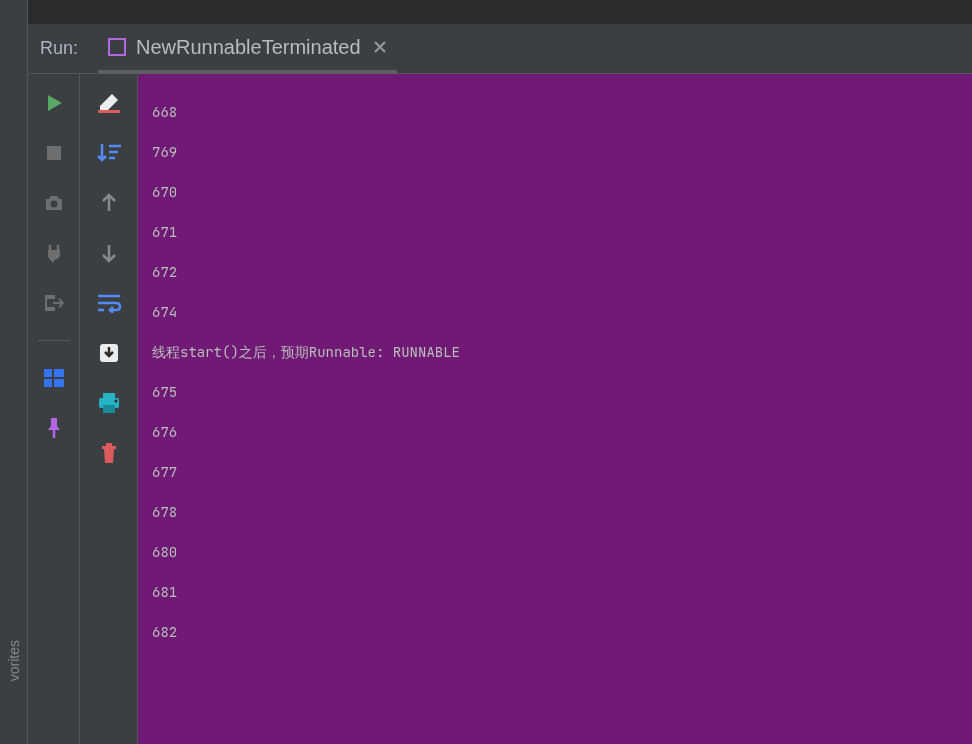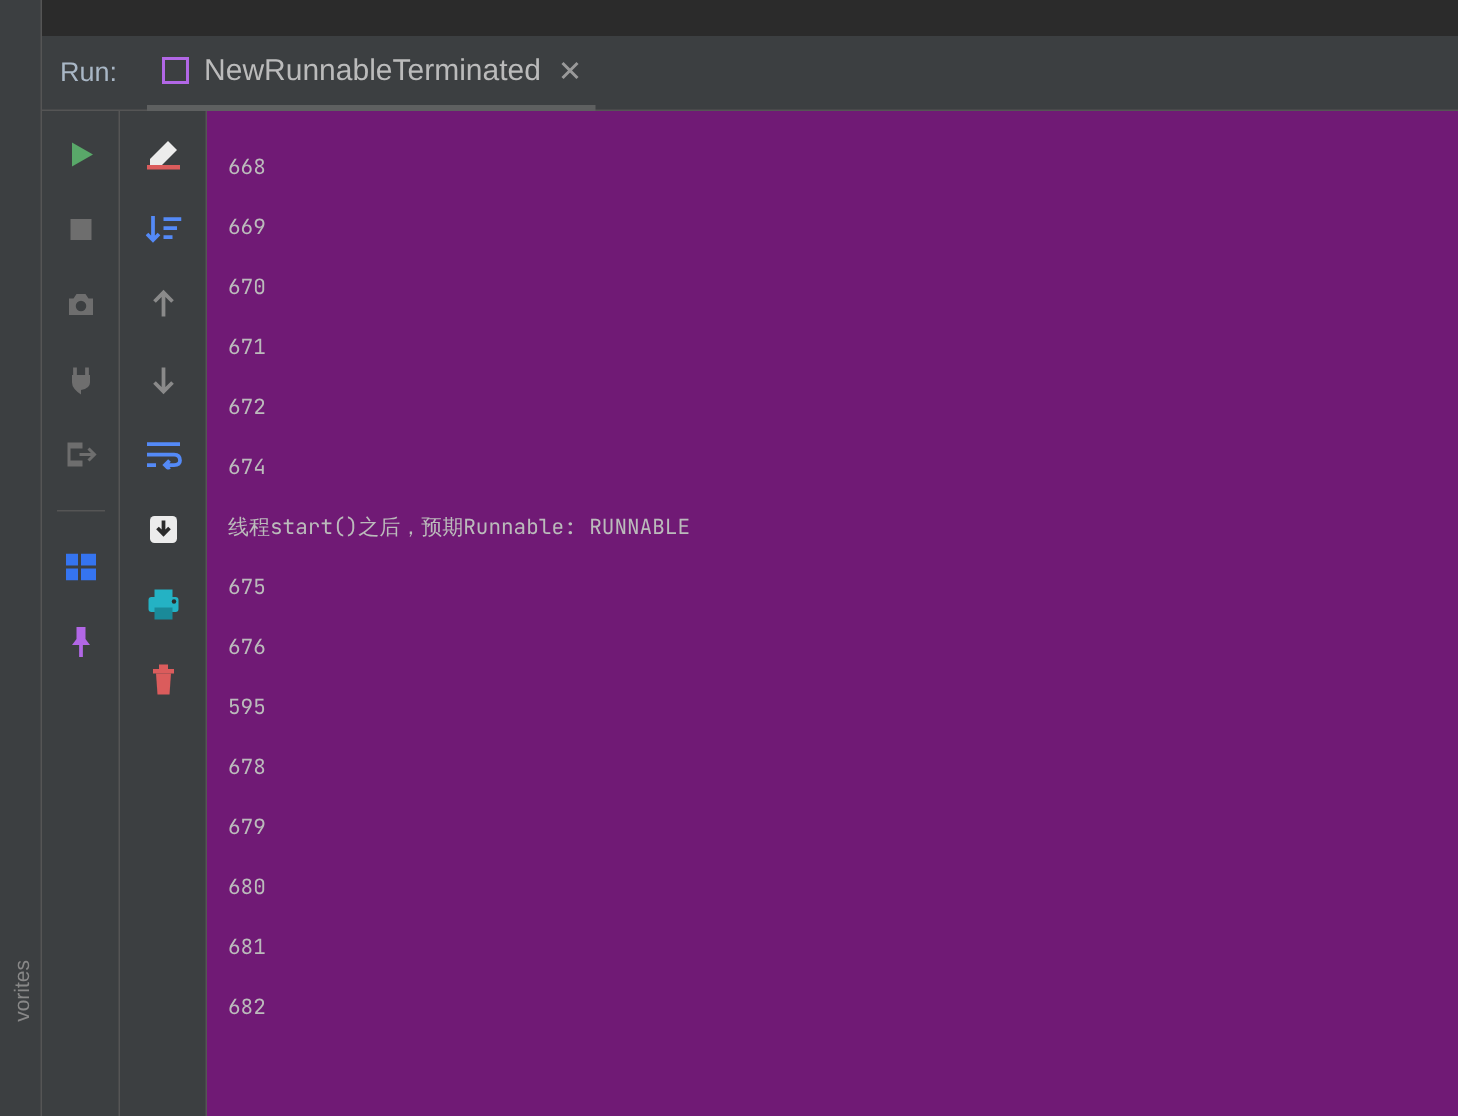--- a/index.html
+++ b/index.html
@@ -245,29 +245,28 @@
         <svg width="18" height="22" viewBox="0 0 18 22">
             <rect x="6" y="1" width="6" height="3" fill="#db5c5c"></rect>
             <rect x="2" y="4" width="14" height="3" fill="#db5c5c"></rect>
             <path d="M4 7 L5 21 L13 21 L14 7 Z" fill="#db5c5c"></path>
           </svg>
       </div>
     </div>
 
     <div class="console">
       <div class="console-line">668</div>
-      <div class="console-line">669</div>
+      <div class="console-line">769</div>
       <div class="console-line">670</div>
       <div class="console-line">671</div>
       <div class="console-line">672</div>
       <div class="console-line">674</div>
       <div class="console-line">线程start()之后，预期Runnable: RUNNABLE</div>
       <div class="console-line">675</div>
       <div class="console-line">676</div>
-      <div class="console-line">595</div>
+      <div class="console-line">677</div>
       <div class="console-line">678</div>
-      <div class="console-line">679</div>
       <div class="console-line">680</div>
       <div class="console-line">681</div>
       <div class="console-line">682</div>
     </div>
   </div>
 </div>
 
 </body></html>

